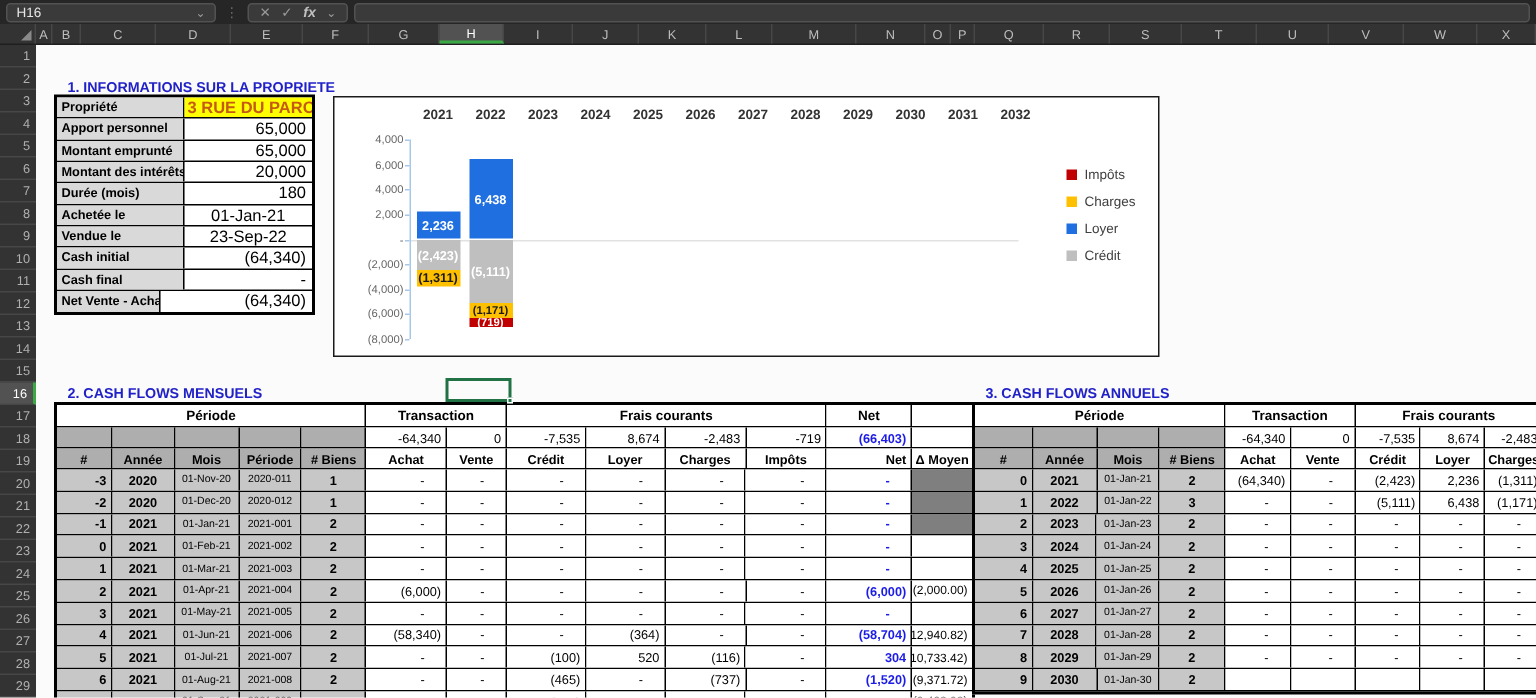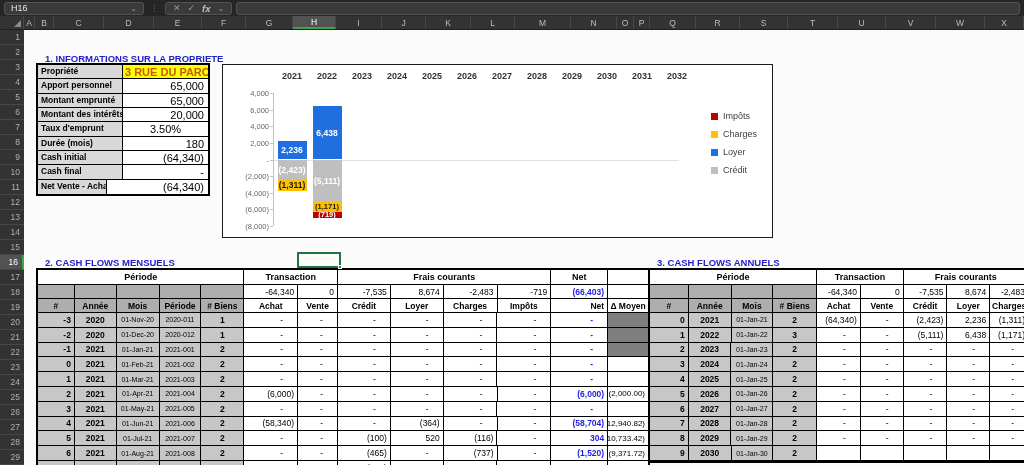--- a/index.html
+++ b/index.html
@@ -186,26 +186,30 @@
       </div>
       <div class="info-row" style="height: 14.33px;">
         <div class="info-label">Montant emprunté</div>
         <div class="info-value">65,000</div>
       </div>
       <div class="info-row" style="height: 14.33px;">
         <div class="info-label">Montant des intérêts</div>
         <div class="info-value">20,000</div>
       </div>
       <div class="info-row" style="height: 14.33px;">
-        <div class="info-label">Taux d'emprunt</div>
-        <div class="info-value center">3.50%</div>
-      </div>
-      <div class="info-row" style="height: 14.33px;">
         <div class="info-label">Durée (mois)</div>
         <div class="info-value">180</div>
+      </div>
+      <div class="info-row" style="height: 14.33px;">
+        <div class="info-label">Achetée le</div>
+        <div class="info-value center">01-Jan-21</div>
+      </div>
+      <div class="info-row" style="height: 14.33px;">
+        <div class="info-label">Vendue le</div>
+        <div class="info-value center">23-Sep-22</div>
       </div>
       <div class="info-row" style="height: 14.33px;">
         <div class="info-label">Cash initial</div>
         <div class="info-value">(64,340)</div>
       </div>
       <div class="info-row" style="height: 14.33px;">
         <div class="info-label">Cash final</div>
         <div class="info-value">-</div>
       </div>
       <div class="info-row" style="height: 14.33px; gap: 32px;">

